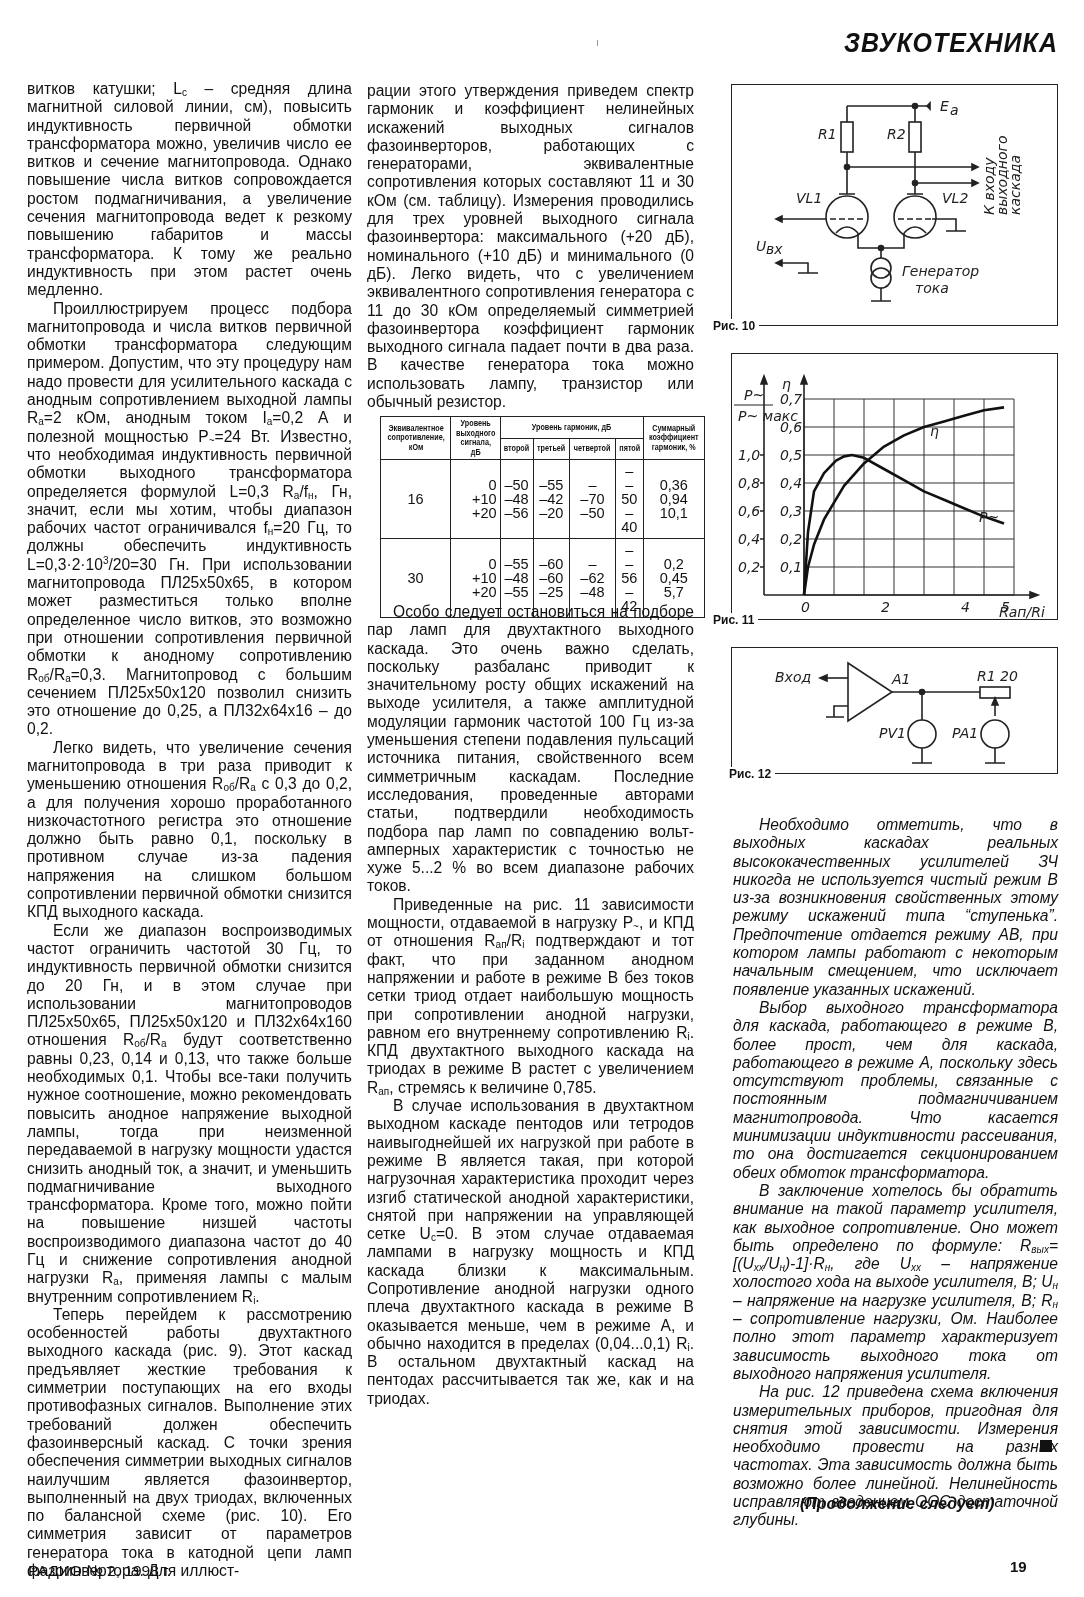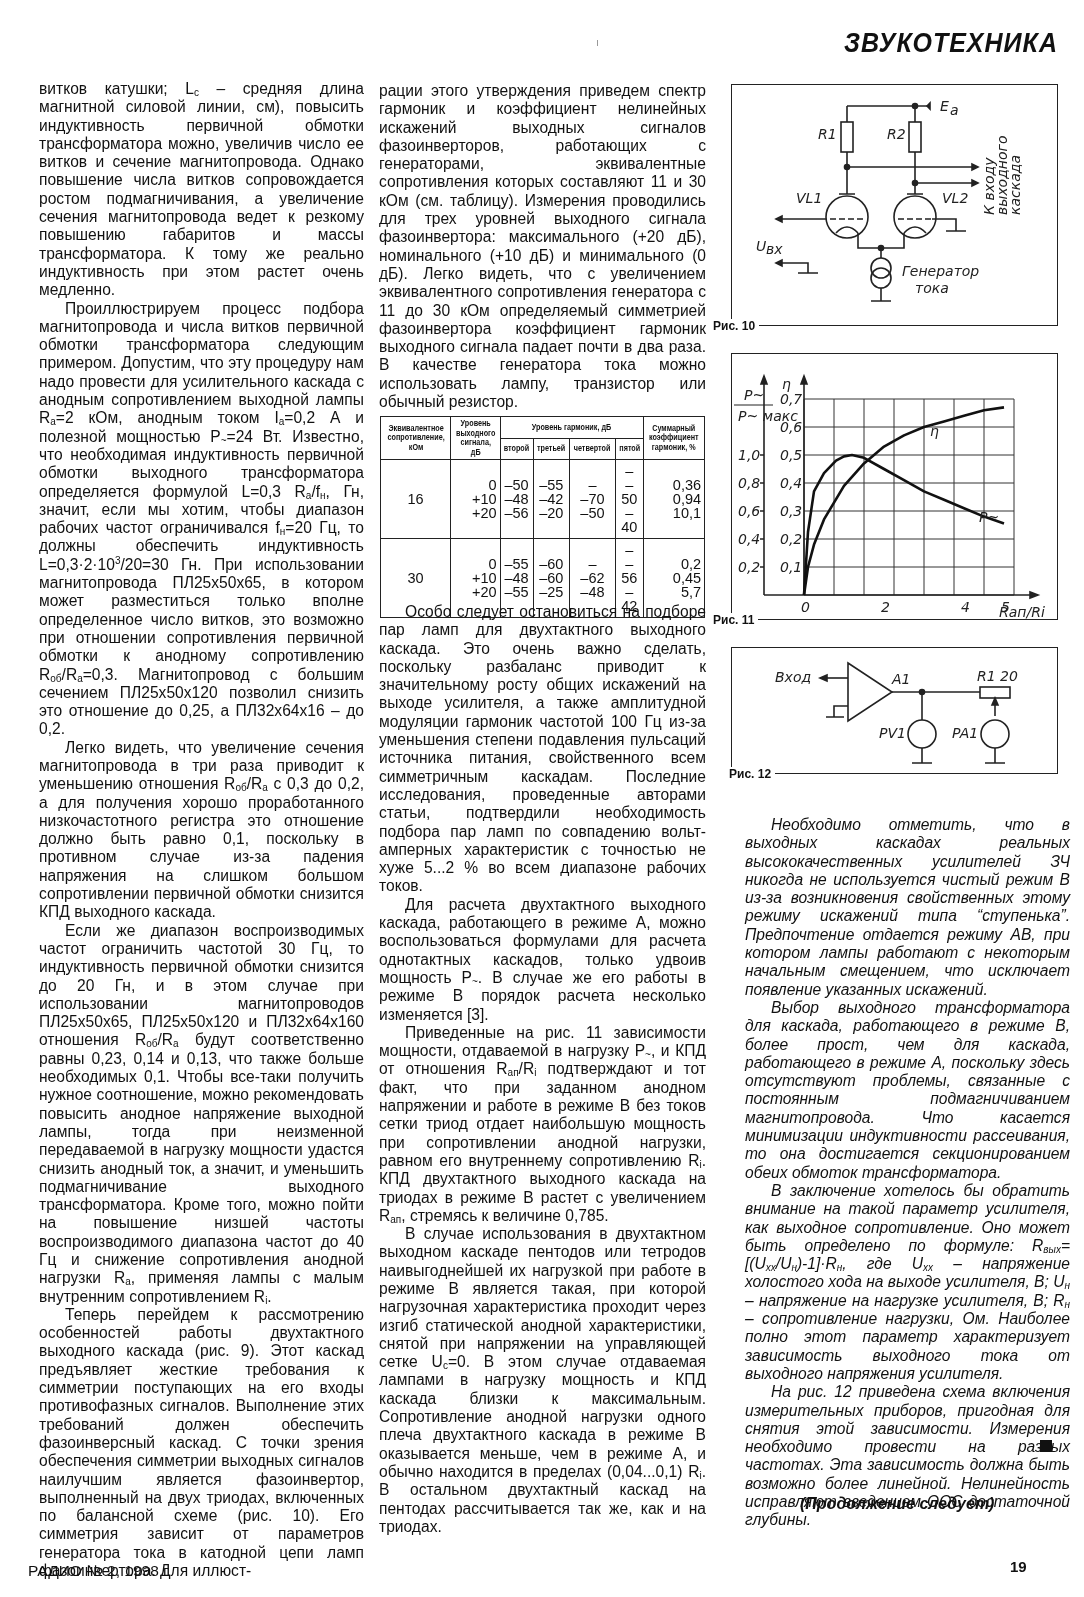--- a/index.html
+++ b/index.html
@@ -1,41 +1,41 @@
 <!DOCTYPE html>
 <html><head>
 <meta charset="utf-8">
 <style>
   html, body { margin:0; padding:0; background:#fff; }
   body { width:1084px; height:1597px; position:relative; overflow:hidden; color:#111;
          font-family:"Liberation Sans", sans-serif; }
   .section-title { position:absolute; right:26px; top:28px; font-size:25px; font-weight:bold;
          font-style:italic; letter-spacing:1px; transform:scaleY(1.1); font-family:"Liberation Sans", sans-serif; }
-  .col { position:absolute; font-size:15.6px; line-height:18.3px; text-align:justify;margin-left:12px; }
+  .col { position:absolute; font-size:15.6px; line-height:18.3px; text-align:justify; }
   .col p { margin:0; text-indent:0; }
   .col p.ind { text-indent:26px; }
   #col1 { left:27px; top:80px; width:325px; }
   #col2 { left:367px; top:82px; width:327px; }
   #col2b { left:367px; top:603px; width:327px; }
   #col3 { left:733px; top:816px; width:325px;font-style:italic; }
   sub { font-size:10px; vertical-align:-2px; line-height:0; }
   sup { font-size:10px; line-height:0; }
   .fig { position:absolute; border:1.5px solid #222; background:#fff; }
   .fig-caption { position:absolute; font-weight:bold; font-size:12px; background:#fff; padding-right:4px; }
   .fig svg { position:absolute; left:0; top:0; }
   .schem { font-family:"DejaVu Sans", sans-serif; font-style:italic; font-size:14px; fill:#222; }
   table.harm { position:absolute; left:380px; top:416px; width:320px; border-collapse:collapse;
         font-family:"Liberation Sans", sans-serif; }
   table.harm th, table.harm td { border:1.2px solid #222; }
   table.harm th { font-size:8.5px; font-weight:bold; line-height:9.5px; padding:2px 1px; text-align:center;
         transform:scaleX(0.85); }
   table.harm td { font-size:14.5px; line-height:14px; padding:4px 3px; vertical-align:middle; }
   table.harm td.ctr { text-align:center; }
   table.harm td.rt { text-align:right; }
-  table.harm td.lf { text-align:right; }
+  table.harm td.lf { text-align:center; }
   table.harm td .v { display:block; }
   .end-mark { position:absolute; left:1040px; top:1440px; width:12px; height:12px; background:#111; }
   .cont { position:absolute; left:800px; top:1495px; font-size:16px; font-weight:bold; font-style:italic;text-align:right; }
   .footer-left { position:absolute; left:28px; top:1562px; font-size:15.5px; }
   .page-num { position:absolute; left:1010px; top:1558px; font-size:15px; font-weight:bold; }
   .dot-note { position:absolute; left:597px; top:40px; width:1px; height:6px; background:#999; }
 </style>
 </head>
 <body>
 
@@ -134,21 +134,20 @@
           <span class="v">0,2</span>
           <span class="v">0,45</span>
           <span class="v">5,7</span>
         </td>
       </tr>
     </tbody>
 </table>
 
 <div class="col" id="col2b">
   <p class="ind">Особо следует остановиться на подборе пар ламп для двухтактного выходного каскада. Это очень важно сделать, поскольку разбаланс приводит к значительному росту общих искажений на выходе усилителя, а также амплитудной модуляции гармоник частотой 100 Гц из-за уменьшения степени подавления пульсаций источника питания, свойственного всем симметричным каскадам. Последние исследования, проведенные авторами статьи, подтвердили необходимость подбора пар ламп по совпадению вольт-амперных характеристик с точностью не хуже 5...2 % во всем диапазоне рабочих токов.</p>
-  <p class="ind">Для расчета двухтактного выходного каскада, работающего в режиме А, можно воспользоваться формулами для расчета однотактных каскадов, только удвоив мощность P<sub>~</sub>. В случае же его работы в режиме В порядок расчета несколько изменяется [3].</p>
   <p class="ind">Приведенные на рис. 11 зависимости мощности, отдаваемой в нагрузку P<sub>~</sub>, и КПД от отношения R<sub>ап</sub>/R<sub>i</sub> подтверждают и тот факт, что при заданном анодном напряжении и работе в режиме В без токов сетки триод отдает наибольшую мощность при сопротивлении анодной нагрузки, равном его внутреннему сопротивлению R<sub>i</sub>. КПД двухтактного выходного каскада на триодах в режиме В растет с увеличением R<sub>ап</sub>, стремясь к величине 0,785.</p>
   <p class="ind">В случае использования в двухтактном выходном каскаде пентодов или тетродов наивыгоднейшей их нагрузкой при работе в режиме В является такая, при которой нагрузочная характеристика проходит через изгиб статической анодной характеристики, снятой при напряжении на управляющей сетке U<sub>c</sub>=0. В этом случае отдаваемая лампами в нагрузку мощность и КПД каскада близки к максимальным. Сопротивление анодной нагрузки одного плеча двухтактного каскада в режиме В оказывается меньше, чем в режиме А, и обычно находится в пределах (0,04...0,1) R<sub>i</sub>. В остальном двухтактный каскад на пентодах рассчитывается так же, как и на триодах.</p>
 </div>
 
 <div class="fig" style="left:731px; top:84px; width:325px; height:240px;">
   <svg width="325" height="240">
     <g stroke="#222" stroke-width="1.6" fill="none">
 
       <path d="M115 21 H195"></path>
       <path d="M195 21 L198 18 L198 24 Z" fill="#222"></path>

